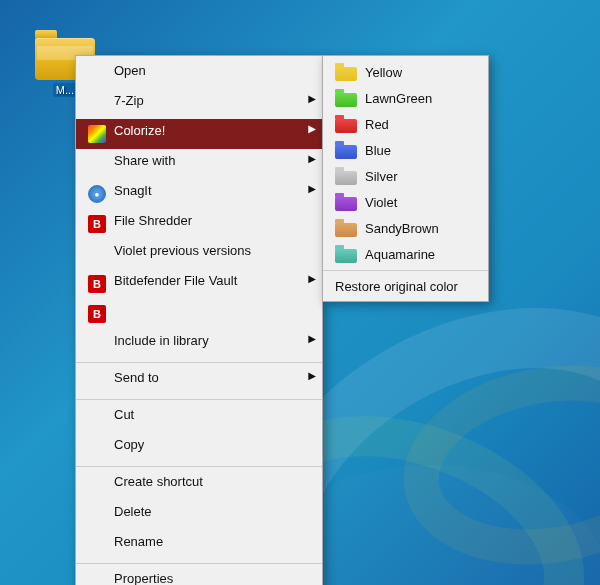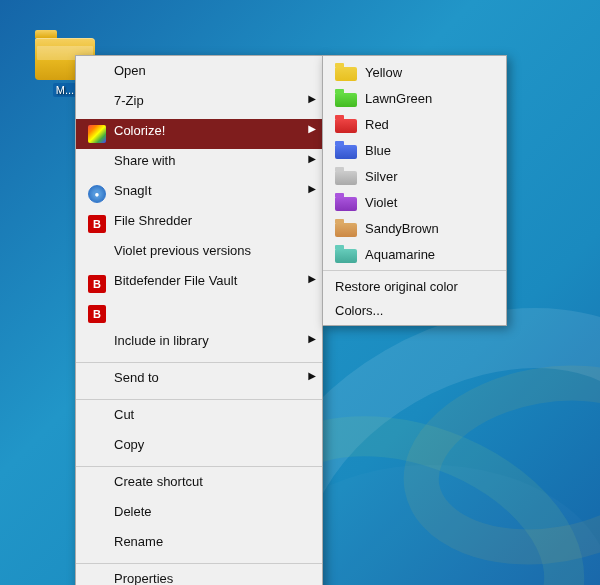--- a/index.html
+++ b/index.html
@@ -144,21 +144,21 @@
 
     .menu-item-label {
       flex: 1;
     }
 
     
     .submenu {
       position: absolute;
       top: 55px;
       left: 322px;
-      width: 185px;
+      width: 167px;
       background: #f0f0f0;
       border: 1px solid #aaa;
       box-shadow: 3px 3px 10px rgba(0,0,0,0.35);
       z-index: 101;
       padding: 3px 0;
     }
 
     .submenu-item {
       display: flex;
       align-items: center;
@@ -430,19 +430,16 @@
           <span>Aquamarine</span>
         </div>
       </div>
 
     <div class="submenu-separator"></div>
 
     <div class="submenu-item">
       <span>Restore original color</span>
     </div>
 
-    <div class="submenu-item">
-      <span>Colors...</span>
-    </div>
 
   </div>
 
 </div>
 
 </body></html>

